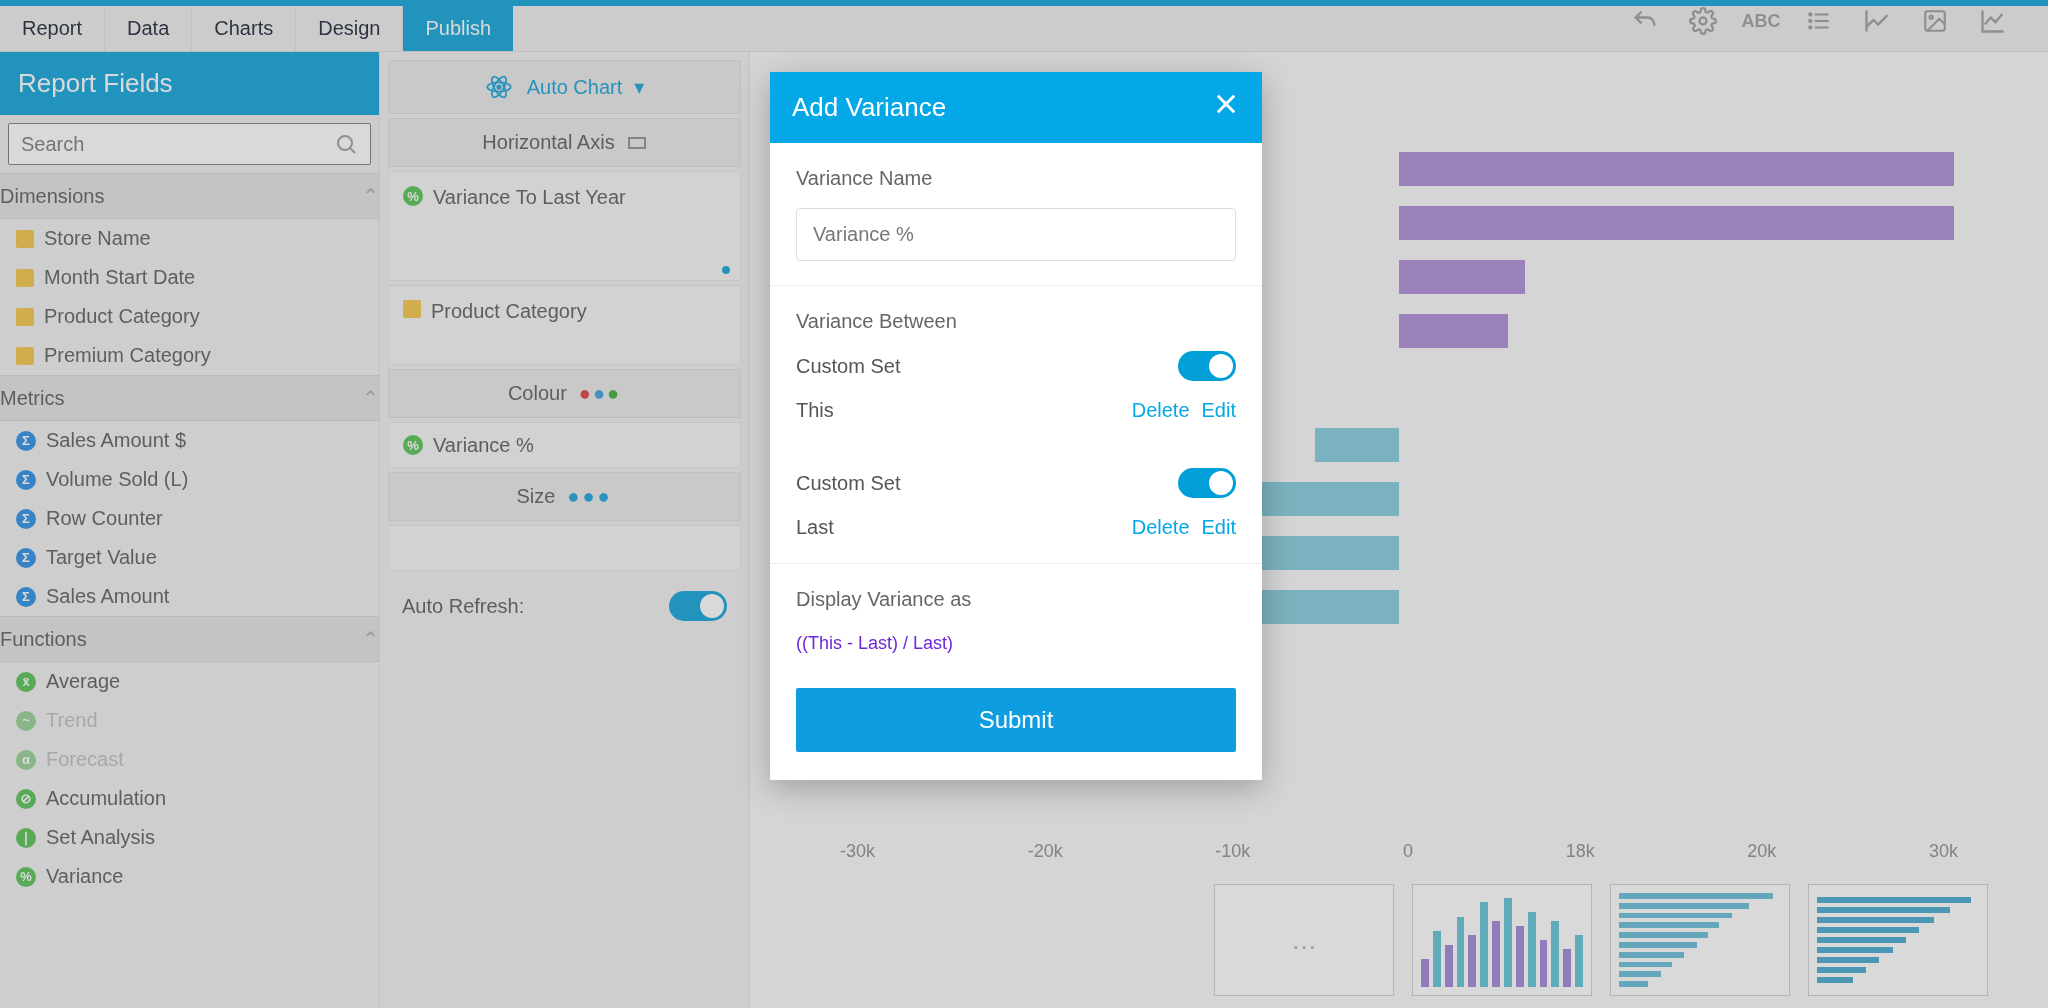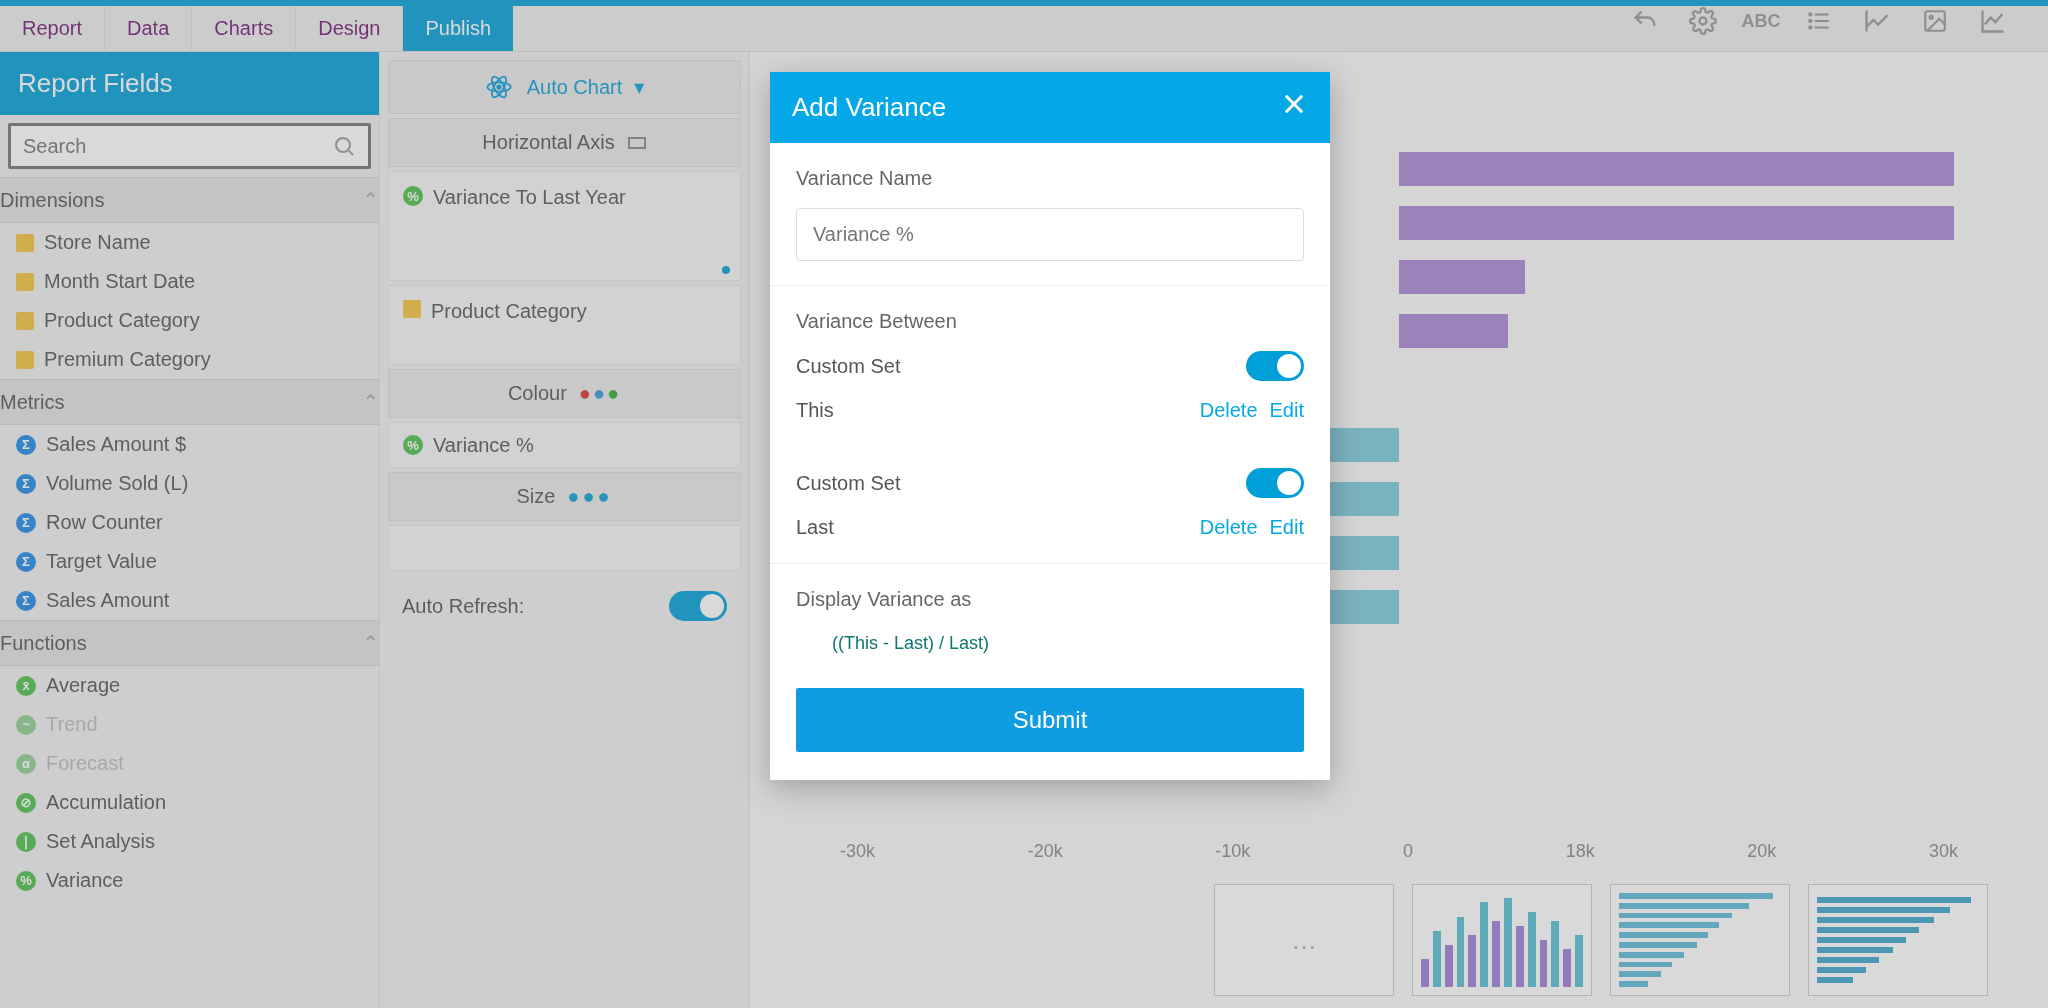--- a/index.html
+++ b/index.html
@@ -3,34 +3,34 @@
 <meta charset="utf-8">
 <style>
   * { box-sizing: border-box; margin: 0; padding: 0; font-family: -apple-system, BlinkMacSystemFont, "Segoe UI", Arial, sans-serif; }
   body { width: 2048px; height: 1008px; overflow: hidden; background: #f5f5f5; font-size: 18px; color: #555; position: relative; }
 
   
   .top-accent { height: 6px; background: #009fd8; }
 
   
   .main-tabs { height: 46px; display: flex; background: #eeeeee; border-bottom: 1px solid #ddd; align-items: stretch; }
-  .main-tab { padding: 0 22px; display: flex; align-items: center; color: #701a75; border-right: 1px solid #ddd; cursor: pointer; font-size: 20px; }
+  .main-tab { padding: 0 22px; display: flex; align-items: center; color: #0f172a; border-right: 1px solid #ddd; cursor: pointer; font-size: 20px; }
   .main-tab.active { background: #009fd8; color: #fff; border-right: none; }
   .toolbar-spacer { flex: 1; }
   .toolbar-icons { display: flex; align-items: flex-start; gap: 28px; padding-right: 40px; padding-left: 40px;}
   .ticon { width: 30px; height: 30px; color: #999; display:flex; align-items:center; justify-content:center; }
 
   
   .work-row { display: flex; height: calc(100% - 52px); }
 
   
   .left-sidebar { width: 380px; background: #f0f0f0; display: flex; flex-direction: column; border-right: 1px solid #e0e0e0; }
   .panel-title { background: #009fd8; color: #fff; font-size: 26px; padding: 16px 18px; }
   .search-wrap { padding: 8px; background: #eee; }
-  .search-box { display:flex; align-items:center; background:#fff; border:3px solid #737373; border-radius:2px; padding:8px 12px; }
+  .search-box { display:flex; align-items:center; background:#fff; border:1px solid #737373; border-radius:2px; padding:8px 12px; }
   .search-box input { border:none; outline:none; font-size:20px; flex:1; color:#666; }
   .group-header { background:#e2e2e2; padding:10px 0; color:#555; font-size:20px; display:flex; justify-content:space-between; align-items:center; border-top:1px solid #d5d5d5; border-bottom:1px solid #d5d5d5; }
   .field-item { padding:8px 16px; display:flex; align-items:center; gap:10px; font-size:20px; color:#555; }
   .sq { width:18px; height:18px; background:#f5c23e; border-radius:2px; }
   .mc { width:20px; height:20px; border-radius:50%; background:#1e88e5; color:#fff; display:flex; align-items:center; justify-content:center; font-size:13px; font-weight:bold; }
   .fc { width:20px; height:20px; border-radius:50%; background:#4bbf4b; color:#fff; display:flex; align-items:center; justify-content:center; font-size:13px; font-weight:bold;}
   .fc.dis { background:#8fcf8f; }
   .field-item.dis { color:#bbb; }
 
   
@@ -57,35 +57,35 @@
   .thumb .mini-bars{display:flex;align-items:flex-end;gap:4px;height:100%;width:100%;}
   .thumb .mb{flex:1;}
 
   
   .hb{position:absolute;height:34px;}
 
   
   .dimmer{position:absolute;inset:0;background:rgba(120,120,120,0.28);pointer-events:none;}
 
   
-  .modal{position:absolute;left:770px;top:72px;width:560px;background:#fff;box-shadow:0 8px 30px rgba(0,0,0,0.25);display:flex;flex-direction:column;}
+  .modal{position:absolute;left:770px;top:72px;width:492px;background:#fff;box-shadow:0 8px 30px rgba(0,0,0,0.25);display:flex;flex-direction:column;}
   .modal-head{background:#05a8e6;color:#fff;display:flex;align-items:center;justify-content:space-between;padding:18px 22px;font-size:26px;}
   .modal-body{padding:24px 26px;display:flex;flex-direction:column;gap:18px;}
   .m-label{color:#666;font-size:20px;}
   .m-input{border:1px solid #ddd;border-radius:4px;padding:14px 16px;font-size:20px;color:#777;width:100%;}
   .m-sep{height:1px;background:#eee;margin:6px -26px;}
   .m-row{display:flex;align-items:center;justify-content:space-between;font-size:20px;color:#555;}
   .m-links{display:flex;gap:12px;color:#05a8e6;font-size:20px;}
   .m-links span{cursor:pointer;}
   .radio-grid{display:grid;grid-template-columns:1fr 1fr;row-gap:26px;column-gap:20px;padding-top:4px;}
   .radio-opt{display:flex;gap:14px;align-items:flex-start;font-size:20px;color:#555;}
   .radio{width:24px;height:24px;border:2px solid #bbb;border-radius:50%;flex-shrink:0;margin-top:2px;}
   .radio.sel{border-color:#05a8e6;display:flex;align-items:center;justify-content:center;}
   .radio.sel::after{content:"";width:12px;height:12px;border-radius:50%;background:#05a8e6;}
-  .m-formula{color:#0f766e;font-size:18px;padding-top:4px;margin-left:36px;}
+  .m-formula{color:#6d28d9;font-size:18px;padding-top:4px;}
   .m-submit{margin:10px 26px 28px 26px;background:#0d9de0;color:#fff;text-align:center;padding:18px 0;font-size:24px;border-radius:2px;cursor:pointer;}
   .chev{color:#aaa;}
   .close-x{cursor:pointer;}
 
 </style>
 </head>
 <body>
 
 <div class="top-accent"></div>
 

